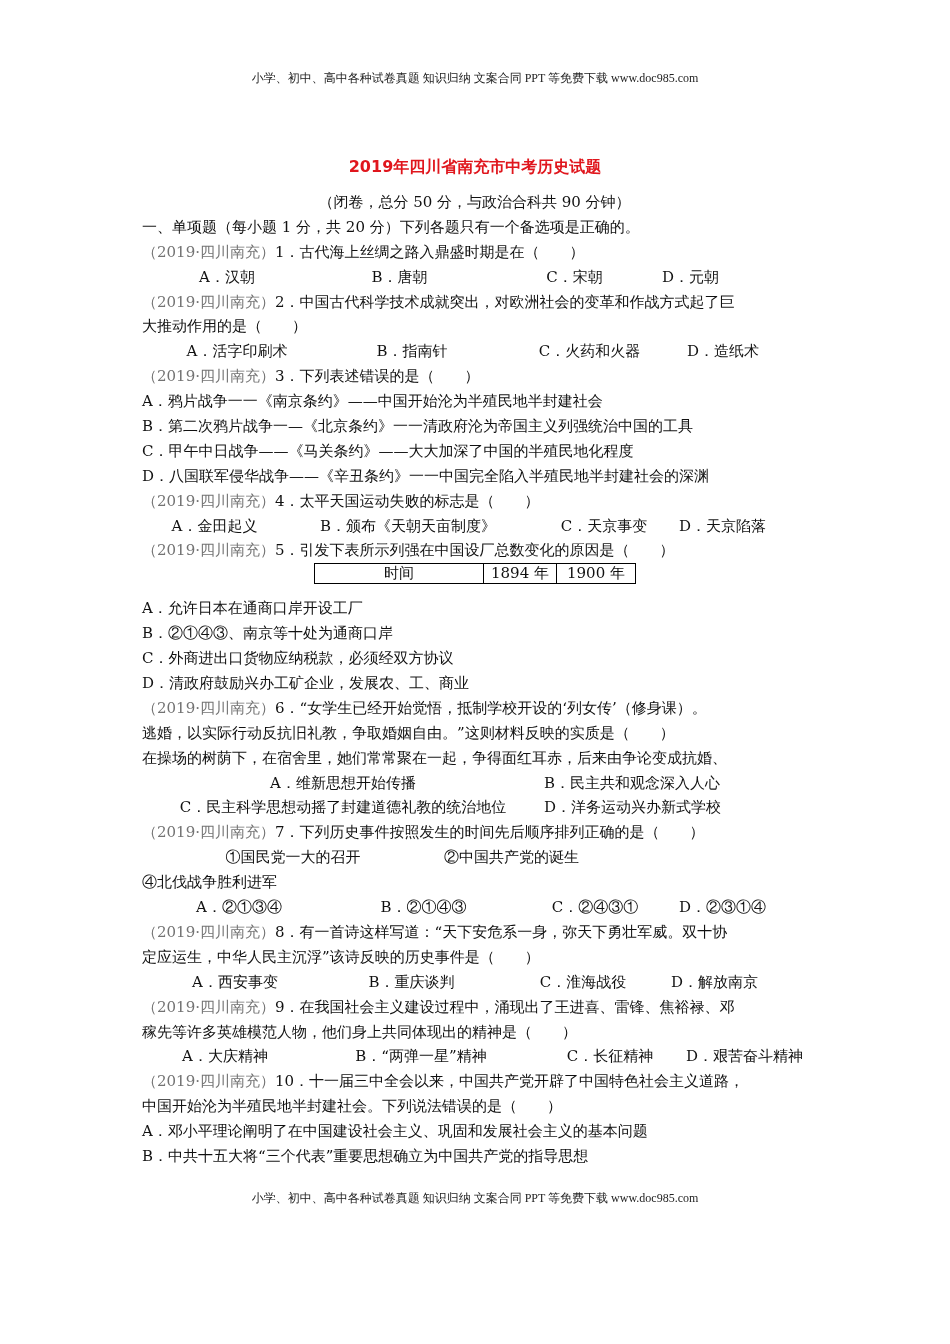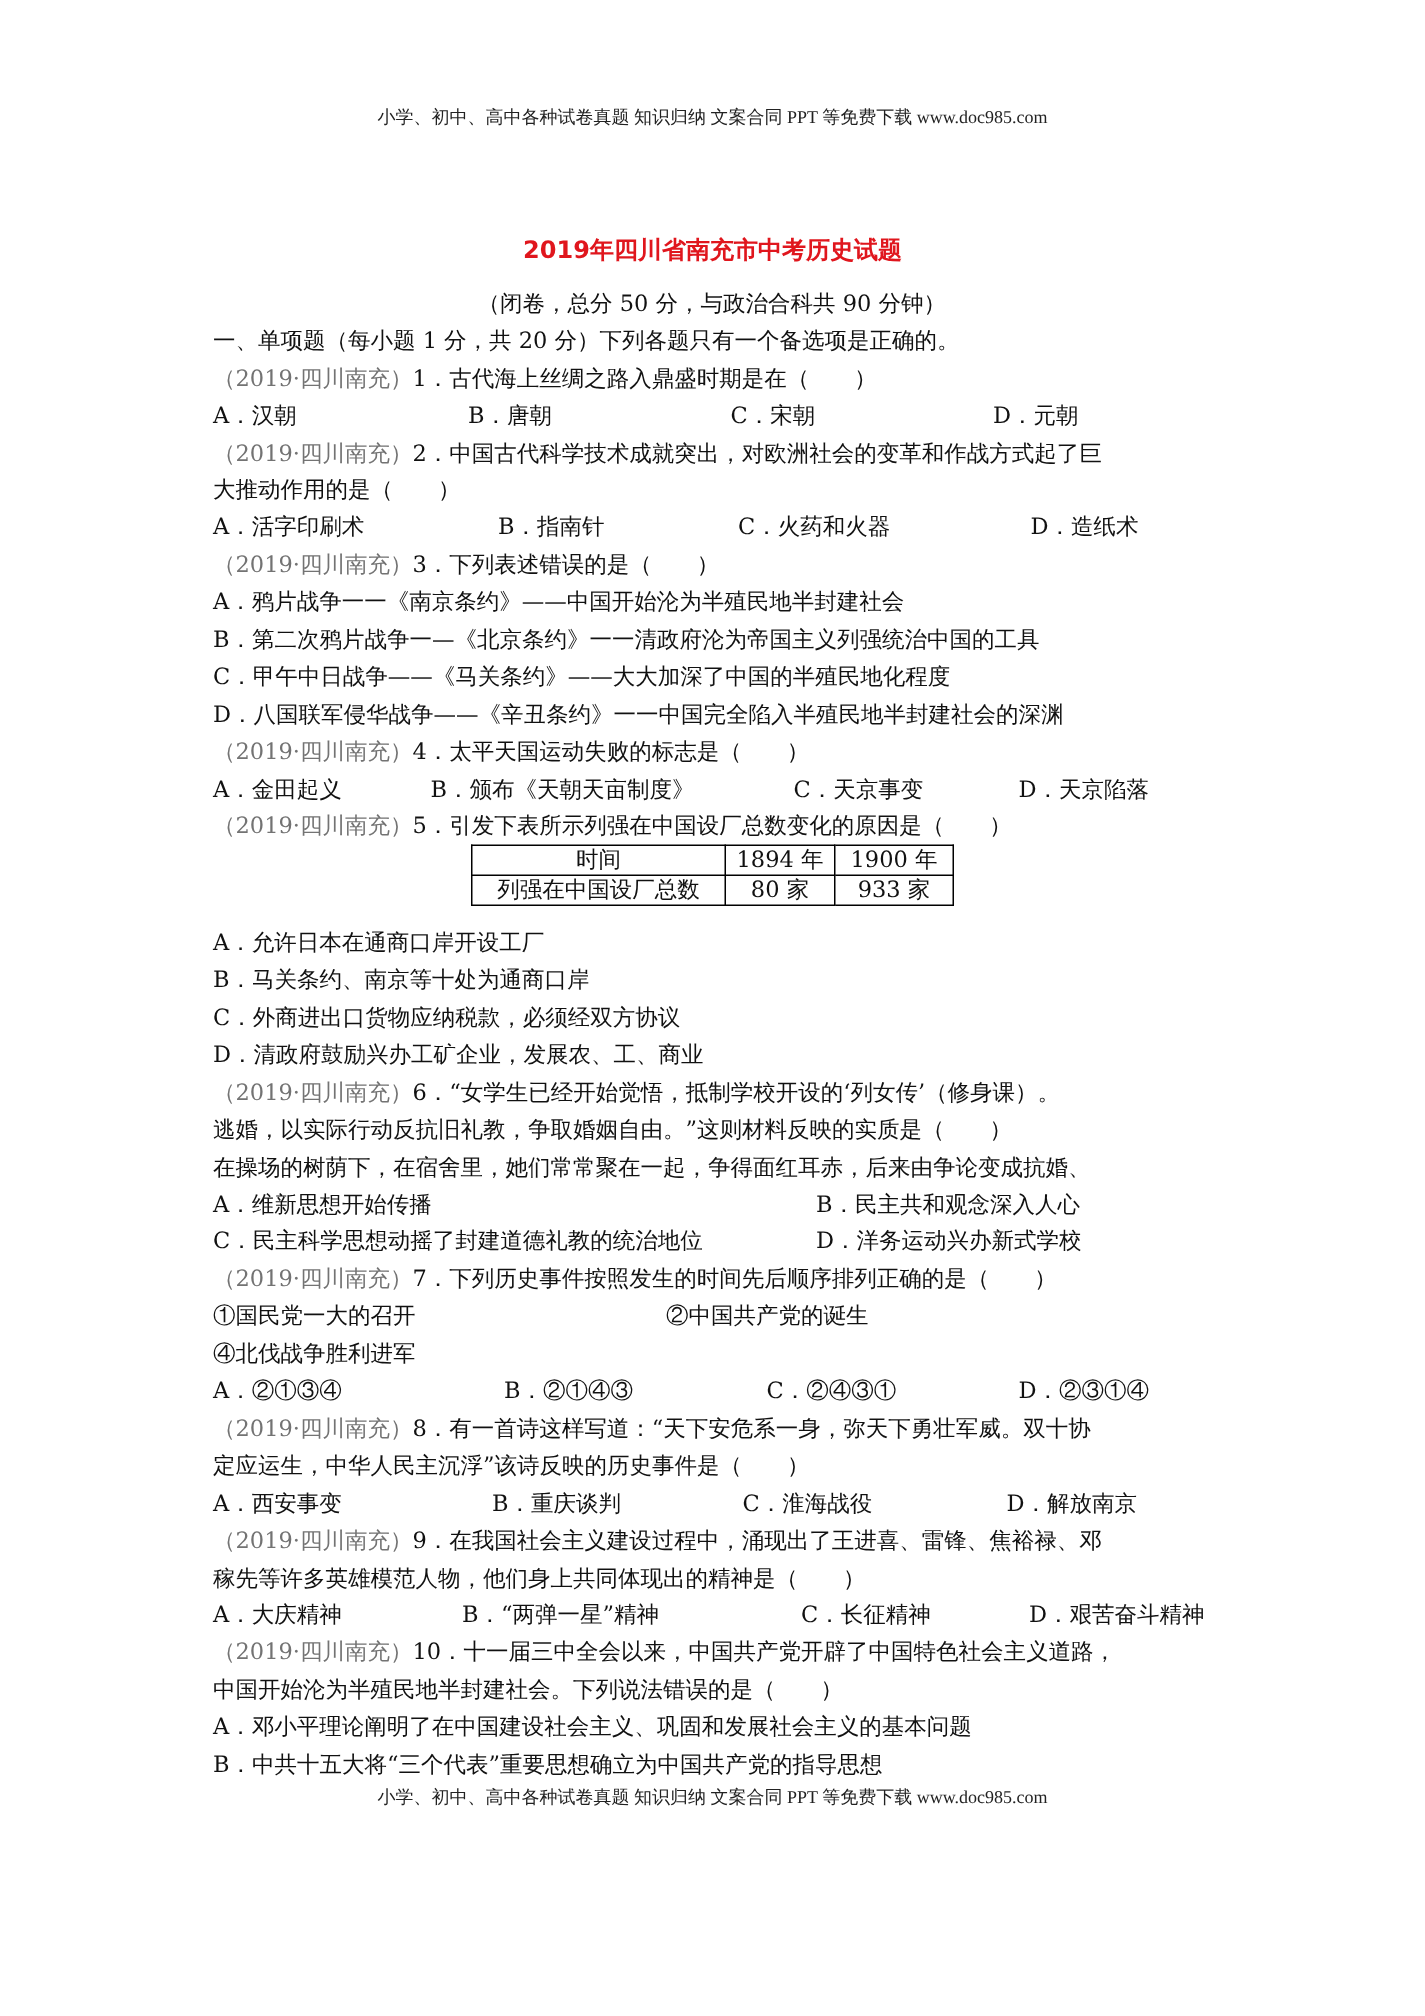--- a/index.html
+++ b/index.html
@@ -8,21 +8,21 @@
   .hdr { position: absolute; left: 0; width: 950px; text-align: center; font-size: 12px; color: #222;
          font-family: "Liberation Serif", "DejaVu Serif", serif; }
   .title { position: absolute; top: 157px; left: 0; width: 950px; text-align: center;
            font-size: 16px; font-weight: bold; color: #e0161d;
            font-family: "DejaVu Sans", "Liberation Sans", sans-serif; }
   .content { position: absolute; top: 190px; left: 142px; width: 665px; font-size: 15px; line-height: 24.9px; }
   .line { white-space: nowrap; height: 24.9px; }
   .center { text-align: center; }
   .tag { color: #737373; }
   .opts { display: flex; }
-  .opt { white-space: nowrap; }
+  .opt { white-space: nowrap; text-align: center; }
   table.t { border-collapse: collapse; margin: 0 0 12px 172px; font-size: 15px; line-height: 19px; }
   table.t td { border: 1px solid #000; text-align: center; padding: 0 4px; }
 </style>
 </head>
 <body>
 
 <div class="hdr" style="top:70px">小学、初中、高中各种试卷真题 知识归纳 文案合同 PPT 等免费下载   www.doc985.com</div>
 <div class="title">2019年四川省南充市中考历史试题</div>
 
 <div class="content">
@@ -70,29 +70,24 @@
 
   <div>
     <div class="line"><span class="tag">（2019·四川南充）</span><span>5．引发下表所示列强在中国设厂总数变化的原因是（　　）</span></div>
     <table class="t">
       <tbody>
           <tr>
         <td style="width:160px">时间</td>
         <td style="width:64px">1894 年</td>
         <td style="width:70px">1900 年</td>
       </tr>
-      <tr>
-        <td>列强在中国设厂总数</td>
-        <td>80 家</td>
-        <td>933 家</td>
-      </tr>
     </tbody>
       </table>
     <div class="line" style="margin-top:3px">A．允许日本在通商口岸开设工厂</div>
-    <div class="line">B．马关条约、南京等十处为通商口岸</div>
+    <div class="line">B．②①④③、南京等十处为通商口岸</div>
     <div class="line">C．外商进出口货物应纳税款，必须经双方协议</div>
     <div class="line">D．清政府鼓励兴办工矿企业，发展农、工、商业</div>
   </div>
 
   <div>
     <div class="line"><span class="tag">（2019·四川南充）</span><span>6．“女学生已经开始觉悟，抵制学校开设的‘列女传’（修身课）。</span></div>
     <div class="line">逃婚，以实际行动反抗旧礼教，争取婚姻自由。”这则材料反映的实质是（　　）</div>
     <div class="line">在操场的树荫下，在宿舍里，她们常常聚在一起，争得面红耳赤，后来由争论变成抗婚、</div>
     <div class="line opts">
       <span class="opt" style="width:402px">A．维新思想开始传播</span>

